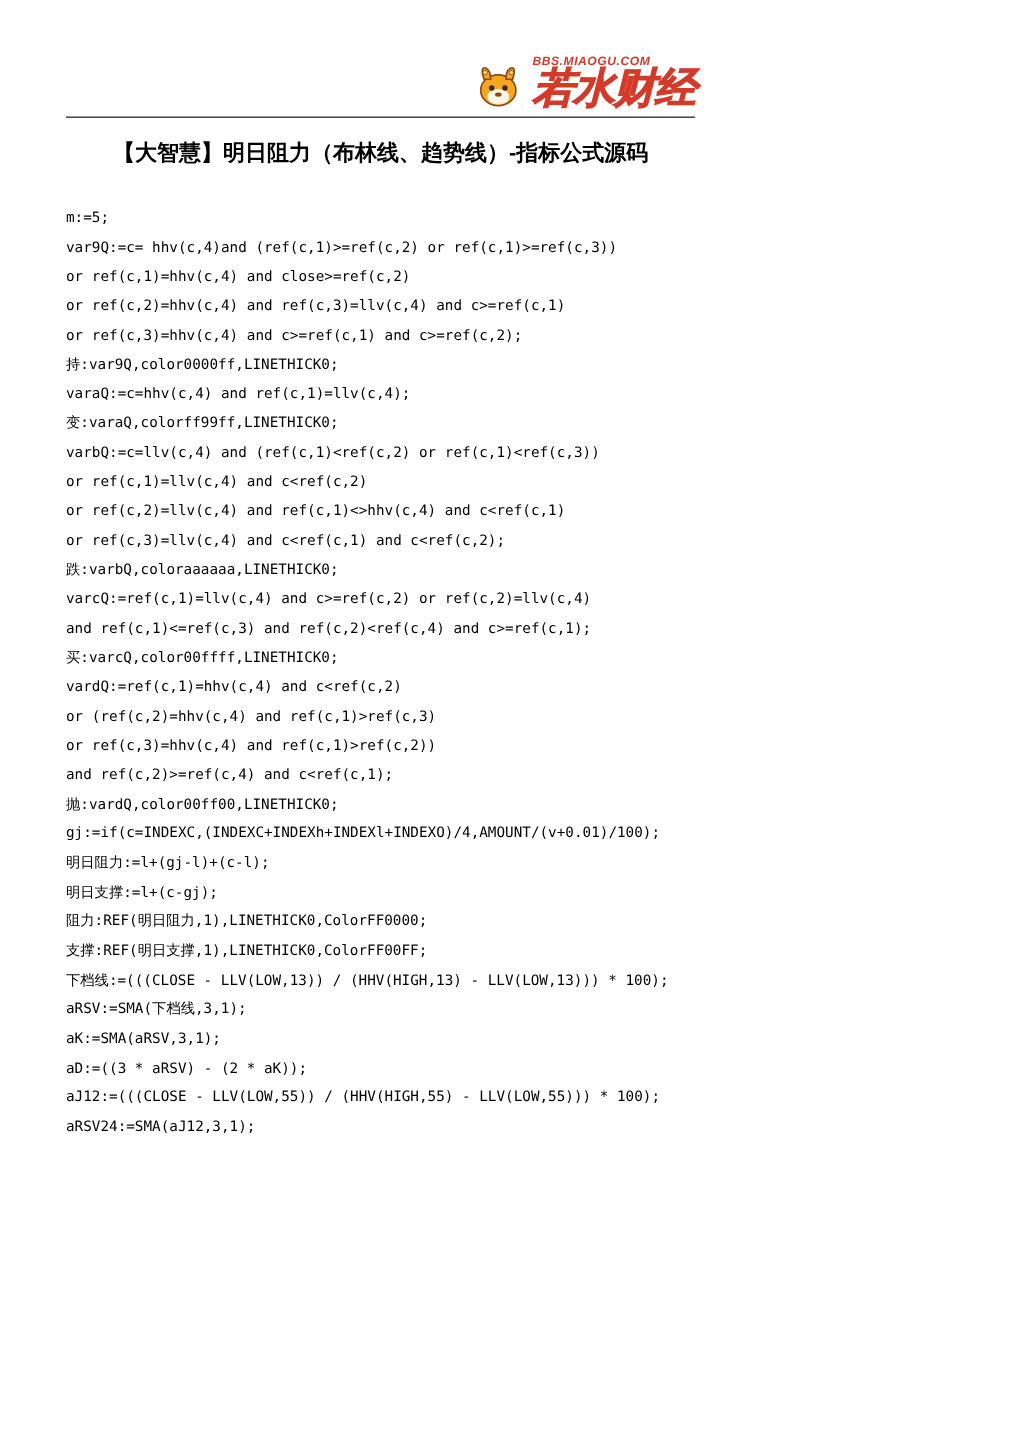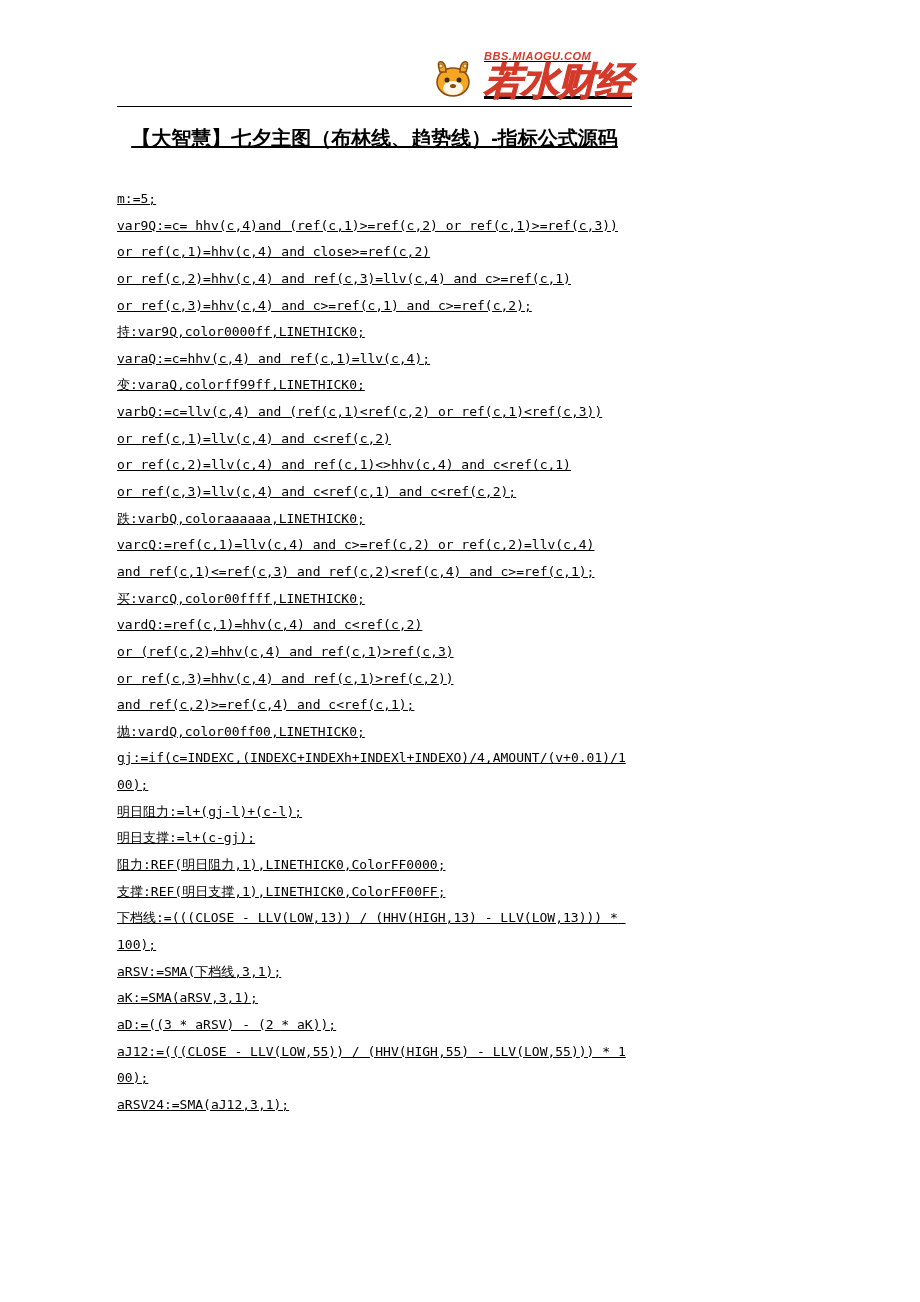--- a/index.html
+++ b/index.html
@@ -4,23 +4,22 @@
 <style>
   body {
     margin: 0;
     padding: 0;
     background: #ffffff;
     font-family: "Microsoft YaHei", "SimSun", sans-serif;
     width: 920px;
   }
   .page {
     width: 732px;
-    padding: 50px 100px 80px 117px;
+    padding: 50px 100px 80px 60px;
     box-sizing: border-box;
-    text-decoration: underline;
   }
   .header {
     display: flex;
     justify-content: flex-end;
     align-items: flex-end;
     margin-bottom: 6px;
   }
   .logo {
     display: flex;
     align-items: center;
@@ -96,21 +95,21 @@
       </div>
       <div class="logo-text">
         <span class="logo-url">BBS.MIAOGU.COM</span>
         <span class="logo-name">若水财经</span>
       </div>
     </div>
   </div>
 
   <hr class="hr">
 
-  <h1 class="title">【大智慧】七夕主图（布林线、趋势线）-指标公式源码</h1>
+  <h1 class="title">【大智慧】明日阻力（布林线、趋势线）-指标公式源码</h1>
 
   <div class="code-block" id="code-content">m:=5;
 var9Q:=c= hhv(c,4)and (ref(c,1)&gt;=ref(c,2) or ref(c,1)&gt;=ref(c,3))
 or ref(c,1)=hhv(c,4) and close&gt;=ref(c,2)
 or ref(c,2)=hhv(c,4) and ref(c,3)=llv(c,4) and c&gt;=ref(c,1)
 or ref(c,3)=hhv(c,4) and c&gt;=ref(c,1) and c&gt;=ref(c,2);
 持:var9Q,color0000ff,LINETHICK0;
 varaQ:=c=hhv(c,4) and ref(c,1)=llv(c,4);
 变:varaQ,colorff99ff,LINETHICK0;
 varbQ:=c=llv(c,4) and (ref(c,1)&lt;ref(c,2) or ref(c,1)&lt;ref(c,3))

